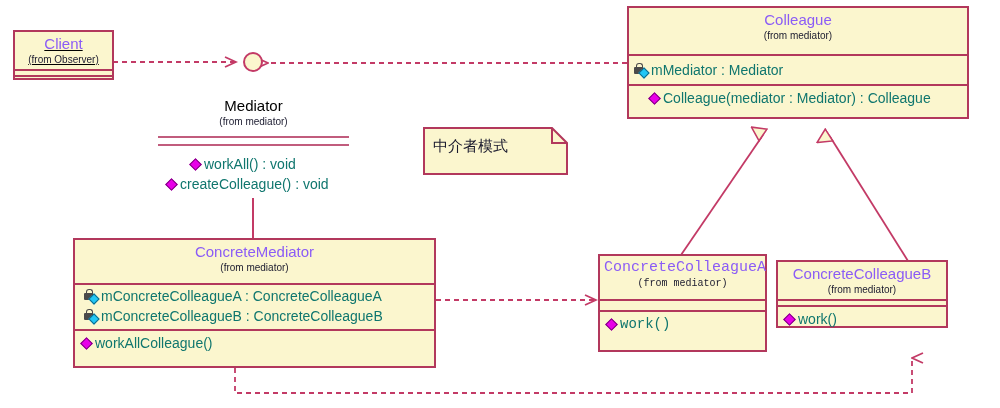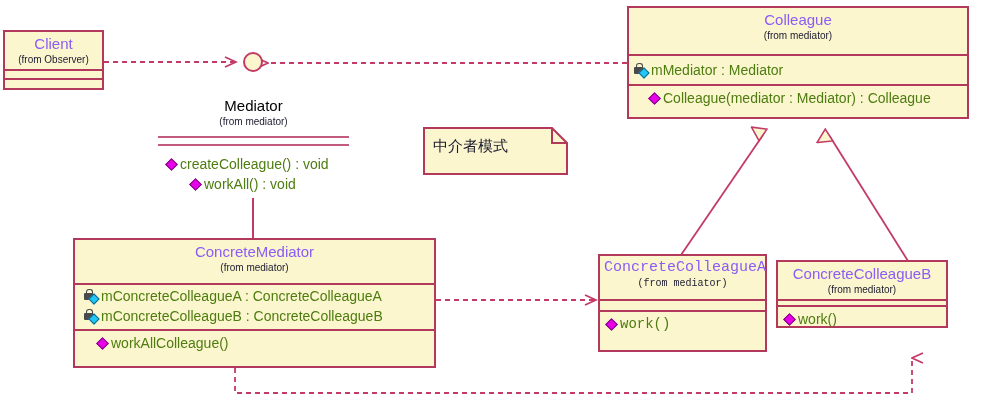--- a/index.html
+++ b/index.html
@@ -47,21 +47,21 @@
     white-space: nowrap;
   }
   .cls-pkg {
     font-size: 10px;
     color: #1a1a2e;
     line-height: 13px;
     white-space: nowrap;
   }
   .member {
     font-size: 14px;
-    color: #4d7c0f;
+    color: #0f766e;
     line-height: 20px;
     white-space: nowrap;
     display: flex;
     align-items: center;
     gap: 1px;
   }
   .member-text { display: inline-block; }
   .empty-compartment {
     height: 14px;
   }
@@ -227,21 +227,21 @@
     <g>
       <line x1="436" y1="300" x2="596" y2="300" stroke="#c33a66" stroke-width="1.8" stroke-dasharray="5,4" marker-end="url(#openArrowRight)"></line>
     </g>
 
      ConcreteColleagueB --&gt;
     <g>
       <path d="M 235,368 L 235,393 L 912,393 L 912,358" fill="none" stroke="#c33a66" stroke-width="1.8" stroke-dasharray="5,4" marker-end="url(#openArrowUp)"></path>
     </g>
   </svg>
 
-  <div class="uml-class" style="left:3px; top:30px; width:101px; height:60px;">
+  <div class="uml-class" style="left:13px; top:30px; width:101px; height:50px;text-decoration:underline;">
     <div class="compartment cls-header">
       <div class="cls-name">Client</div>
       <div class="cls-pkg">(from Observer)</div>
     </div>
     <div class="compartment empty-compartment"></div>
     <div class="compartment empty-compartment"></div>
   </div>
 
   <div class="uml-class" style="left:627px; top:6px; width:342px; height:113px;">
     <div class="compartment cls-header" style="height:48px;">
@@ -263,27 +263,27 @@
       </div>
     </div>
   </div>
 
   <div class="iface" style="left:158px; top:97px; width:191px;">
     <div class="iface-title">Mediator</div>
     <div class="iface-pkg">(from mediator)</div>
     <div class="iface-rule" style="margin-top:8px;"></div>
     <div class="iface-rule" style="margin-top:6px;"></div>
     <div class="iface-members" style="margin-top:8px;">
+      <div class="member" style="padding-left:32px;">
+        <span class="icon-method"></span>
+        <span class="member-text">workAll() : void</span>
+      </div>
       <div class="member" style="padding-left:8px;">
         <span class="icon-method"></span>
         <span class="member-text">createColleague() : void</span>
-      </div>
-      <div class="member" style="padding-left:32px;">
-        <span class="icon-method"></span>
-        <span class="member-text">workAll() : void</span>
       </div>
     </div>
   </div>
 
   <div class="note" style="left:423px; top:127px; width:159px; height:48px;">
     <svg class="note-shape" viewBox="0 0 145 48" width="145" height="48" xmlns="http://www.w3.org/2000/svg" preserveAspectRatio="none">
       <path d="M 1,1 L 129,1 L 144,16 L 144,47 L 1,47 Z" fill="#fbf6ce" stroke="#b2385c" stroke-width="2"></path>
       <path d="M 129,1 L 129,16 L 144,16" fill="none" stroke="#b2385c" stroke-width="2"></path>
     </svg>
     <div class="note-text">中介者模式</div>
@@ -301,21 +301,21 @@
           </span>
         <span class="member-text">mConcreteColleagueA : ConcreteColleagueA</span>
       </div>
       <div class="member">
         <span class="icon-protected-attr">
             <span class="lockdiamond"></span>
           </span>
         <span class="member-text">mConcreteColleagueB : ConcreteColleagueB</span>
       </div>
     </div>
-    <div class="compartment" style="display:flex; align-items:flex-start; padding-left:22px;">
+    <div class="compartment" style="display:flex; align-items:flex-start; padding-left:6px;">
       <div class="member">
         <span class="icon-method"></span>
         <span class="member-text">workAllColleague()</span>
       </div>
     </div>
   </div>
 
   <div class="uml-class" style="left:598px; top:254px; width:169px; height:98px;font-family:Liberation Mono, monospace;">
     <div class="compartment cls-header" style="height:45px;">
       <div class="cls-name">ConcreteColleagueA</div>

